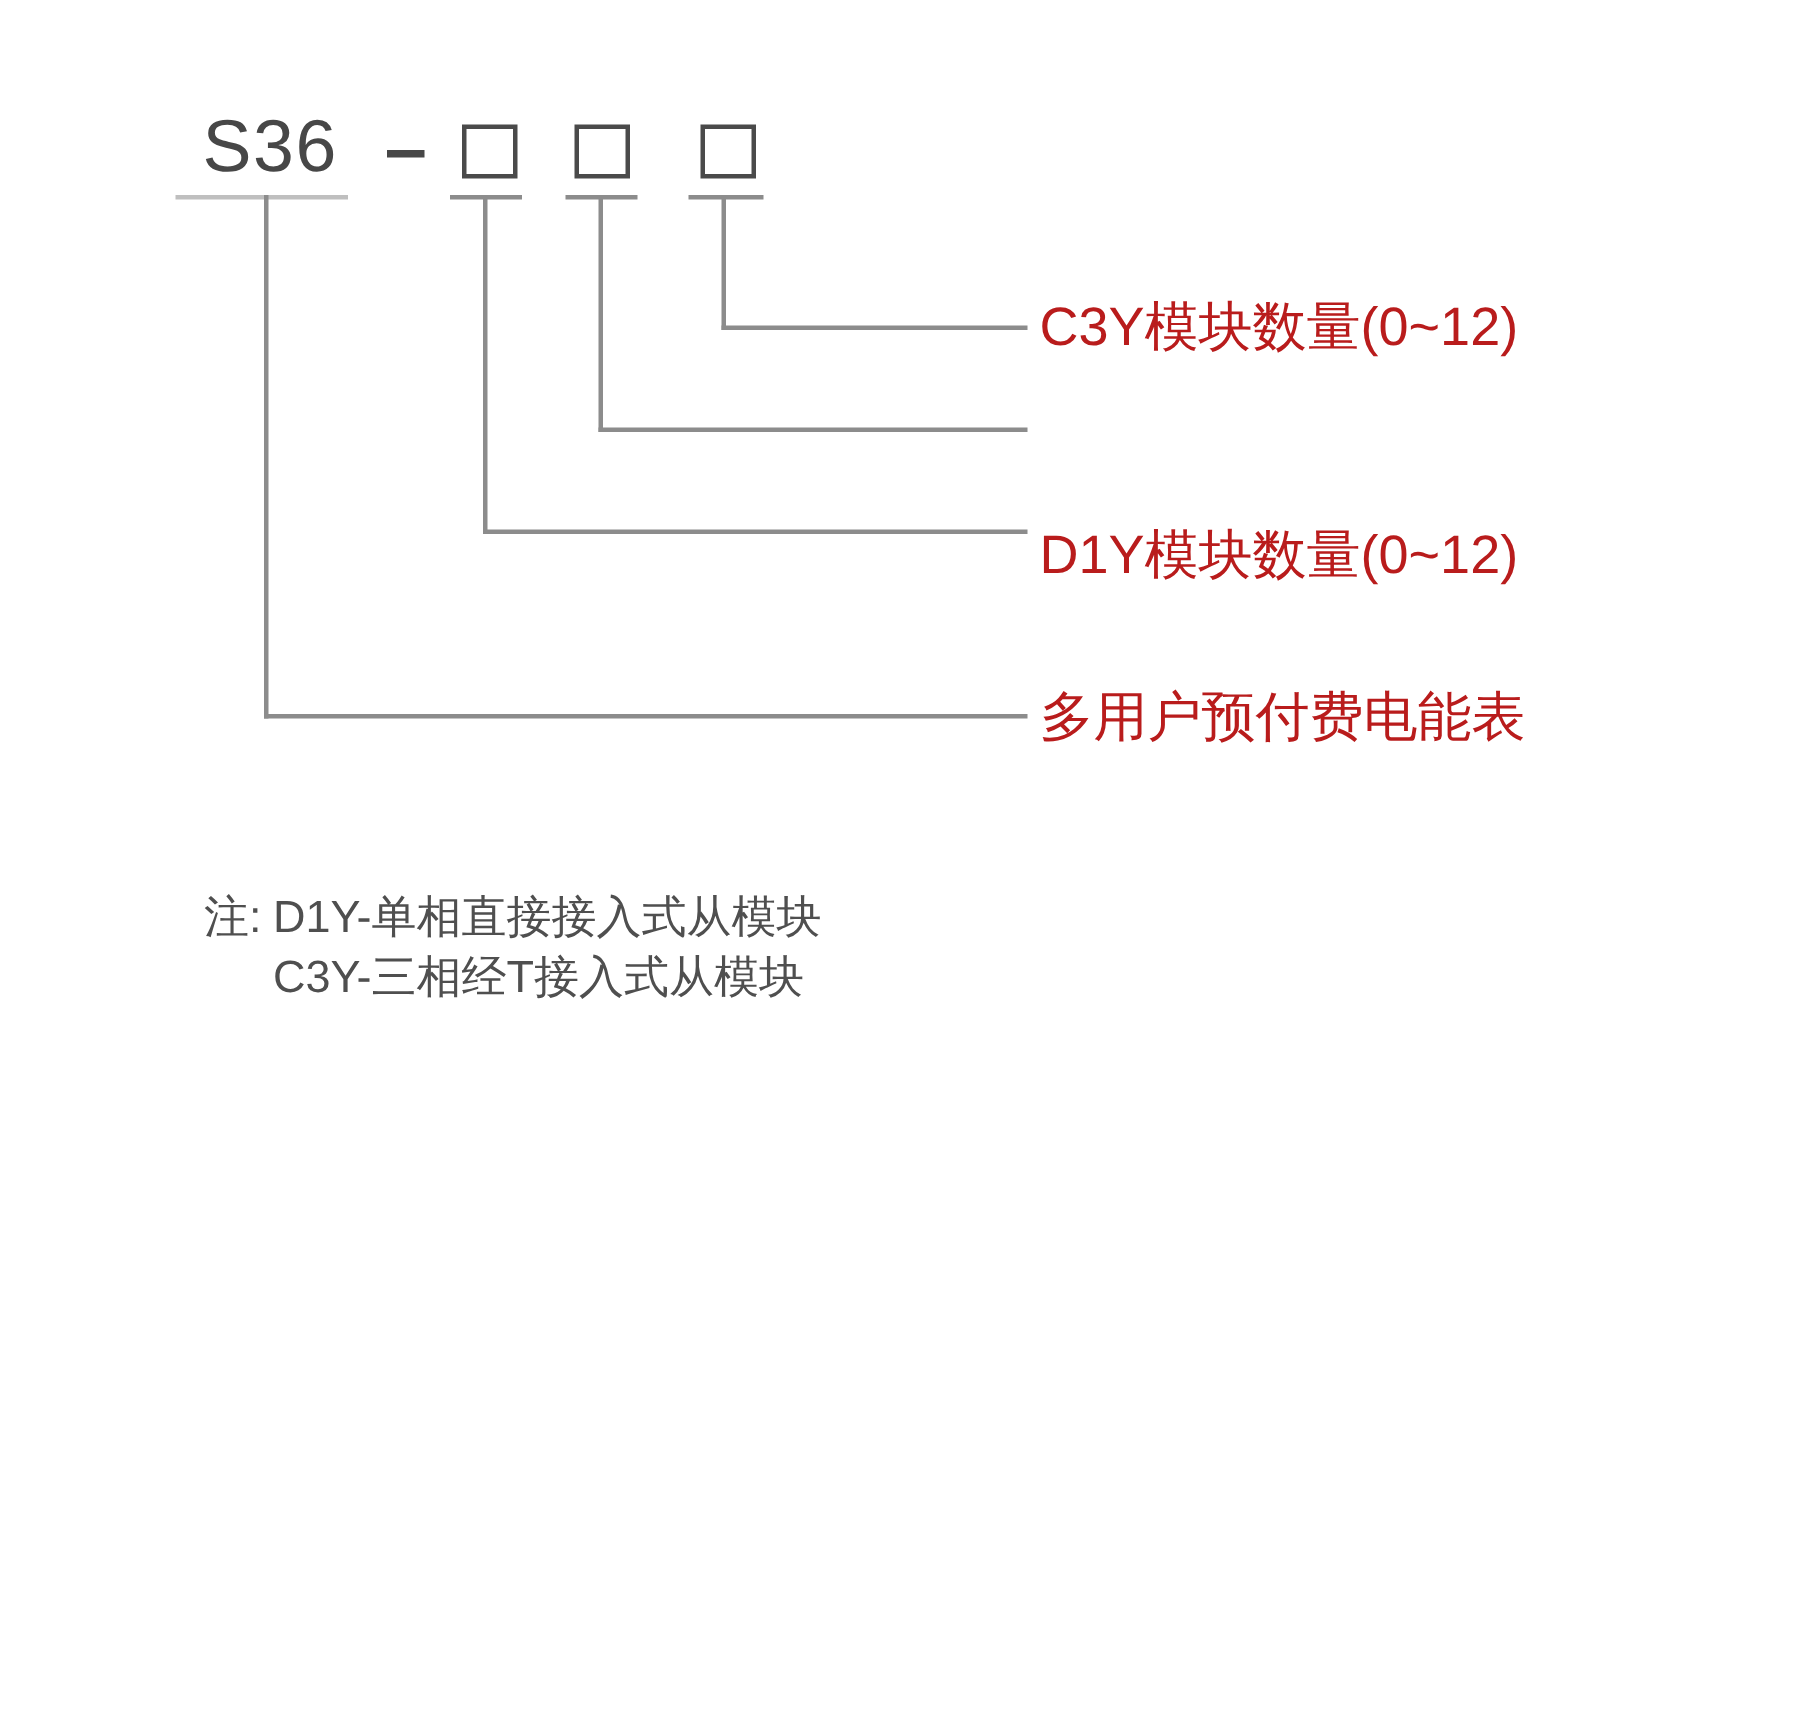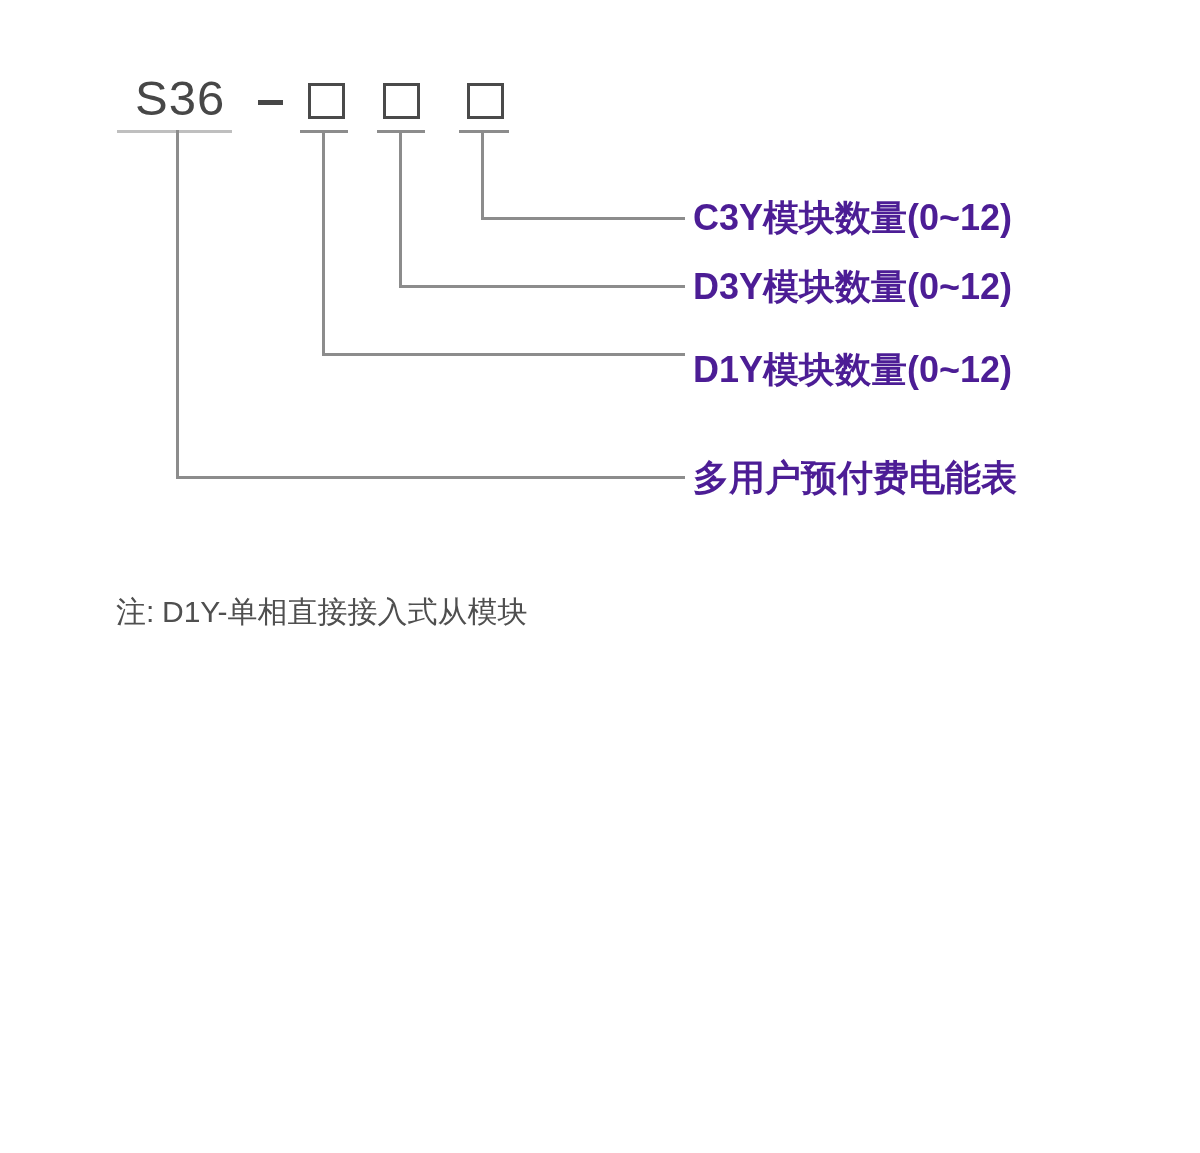--- a/index.html
+++ b/index.html
@@ -73,32 +73,32 @@
   .h-c3y   { left: 481px; top: 217px; width: 204px; }
   .h-d3y   { left: 399px; top: 285px; width: 286px; }
   .h-d1y   { left: 322px; top: 353px; width: 363px; }
   .h-meter { left: 176px; top: 476px; width: 509px; }
 
   .callout-label {
     position: absolute;
     left: 693px;
     font-size: 36px;
     line-height: 44px;
-    font-weight: 700;
-    color: #4c1d95;
+    font-weight: 400;
+    color: #b91c1c;
     white-space: nowrap;
   }
   .label-c3y   { top: 196px; }
   .label-d3y   { top: 265px; }
   .label-d1y   { top: 348px; }
   .label-meter { top: 456px; }
 
   .note {
     position: absolute;
-    left: 116px;
+    left: 136px;
     top: 592px;
     font-size: 30px;
     line-height: 40px;
     font-weight: 300;
     color: #4f4f4f;
     white-space: nowrap;
   }
   .note-prefix {
     display: inline-block;
     width: 46px;
@@ -129,23 +129,25 @@
   <div class="vline v-1"></div>
   <div class="vline v-2"></div>
   <div class="vline v-3"></div>
 
   <div class="hline h-c3y"></div>
   <div class="hline h-d3y"></div>
   <div class="hline h-d1y"></div>
   <div class="hline h-meter"></div>
 
   <div class="callout-label label-c3y">C3Y模块数量(0~12)</div>
-  <div class="callout-label label-d3y">D3Y模块数量(0~12)</div>
   <div class="callout-label label-d1y">D1Y模块数量(0~12)</div>
   <div class="callout-label label-meter">多用户预付费电能表</div>
 
   <div class="note">
     <div class="note-line">
       <span class="note-prefix">注:</span><span>D1Y-单相直接接入式从模块</span>
     </div>
+    <div class="note-line indent">
+      <span>C3Y-三相经T接入式从模块</span>
+    </div>
   </div>
 
 </div>
 
 </body></html>

